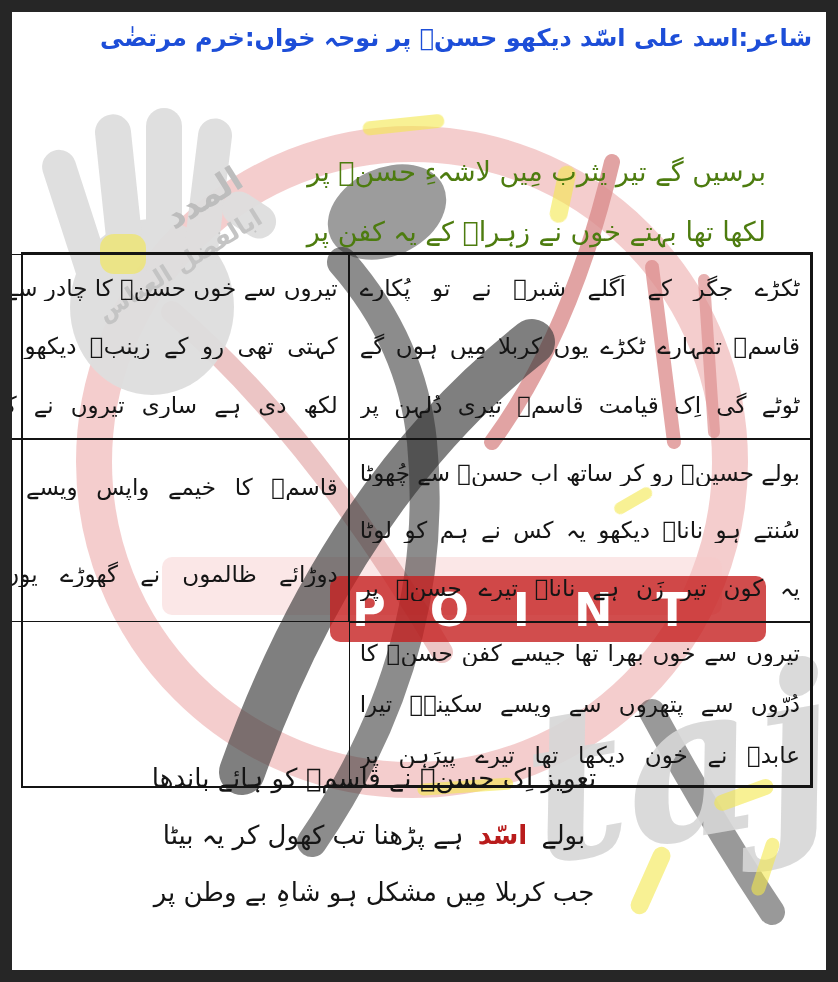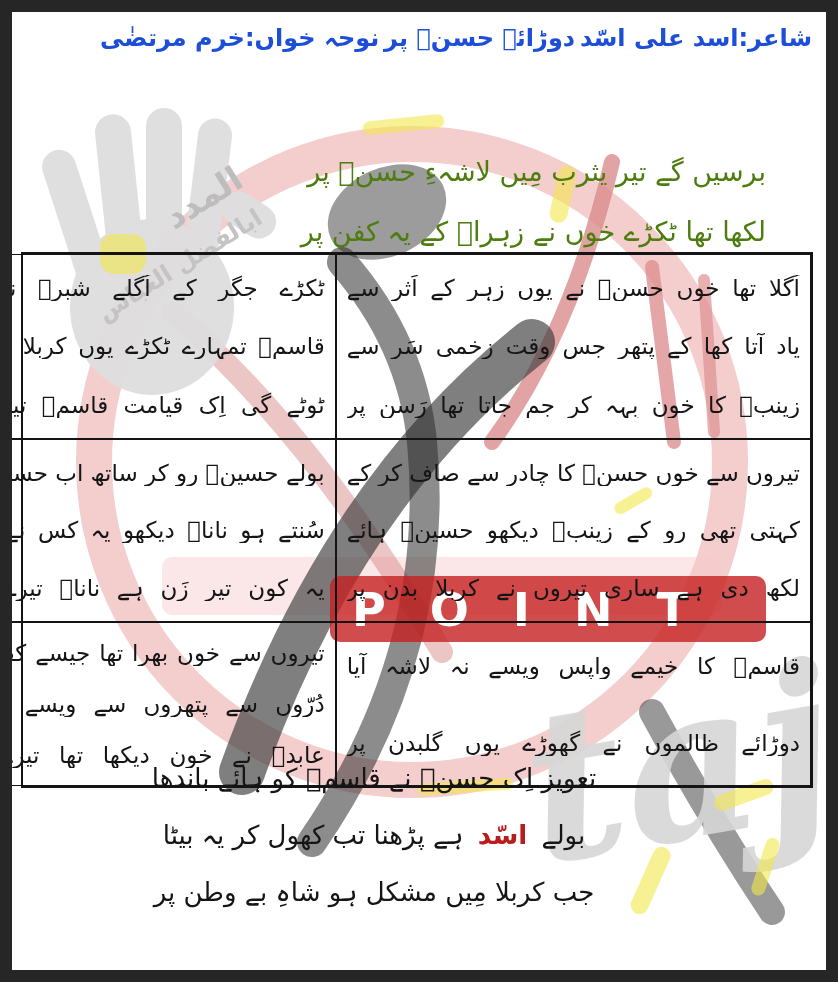--- a/index.html
+++ b/index.html
@@ -79,35 +79,30 @@
         <rect x="700" y="786" width="62" height="16" rx="8" transform="rotate(-20 700 786)"></rect>
         <rect x="645" y="832" width="18" height="72" rx="9" transform="rotate(24 645 832)"></rect>
         <rect x="756" y="824" width="14" height="60" rx="7" transform="rotate(18 756 824)"></rect>
       </g>
     </svg>
 
     <div class="content">
 
       <div class="header-row">
         <span class="red-script">شاعر:اسد علی اسّد</span>
-        <span class="red-script">دوڑائے حسنؑ پر</span>
+        <span class="red-script">دیکھو حسنؑ پر</span>
         <span class="red-script">نوحہ خواں:خرم مرتضٰی</span>
       </div>
 
       <div class="opening">
         <div class="pline">برسیں گے تیر یثرب مِیں لاشہءِ حسنؑ پر</div>
-        <div class="pline">لکھا تھا ٹکڑے خوں نے زہراؑ کے یہ کفن پر</div>
+        <div class="pline">لکھا تھا بہتے خوں نے زہراؑ کے یہ کفن پر</div>
       </div>
 
       <div class="stanza-table">
-        <div class="cell">
-          <div class="vline">اُگلا تھا خوں حسنؑ نے یوں زہر کے اَثر سے</div>
-          <div class="vline">یاد آتا کھا کے پتھر جس وقت زخمی سَر سے</div>
-          <div class="vline">زینبؑ کا خون بِہہ کر جم جاتا تھا رَسن پر</div>
-        </div>
         <div class="cell">
           <div class="vline">ٹکڑے جگر کے اُگلے شبرؑ نے تو پُکارے</div>
           <div class="vline">قاسمؑ تمہارے ٹکڑے یوں کربلا مِیں ہوں گے</div>
           <div class="vline">ٹوٹے گی اِک قیامت قاسمؑ تیری دُلہن پر</div>
         </div>
         <div class="cell">
           <div class="vline">تیروں سے خوں حسنؑ کا چادر سے صاف کر کے</div>
           <div class="vline">کہتی تھی رو کے زینبؑ دیکھو حسینؑ ہائے</div>
           <div class="vline">لکھ دی ہے ساری تیروں نے کربلا بدن پر</div>
         </div>

